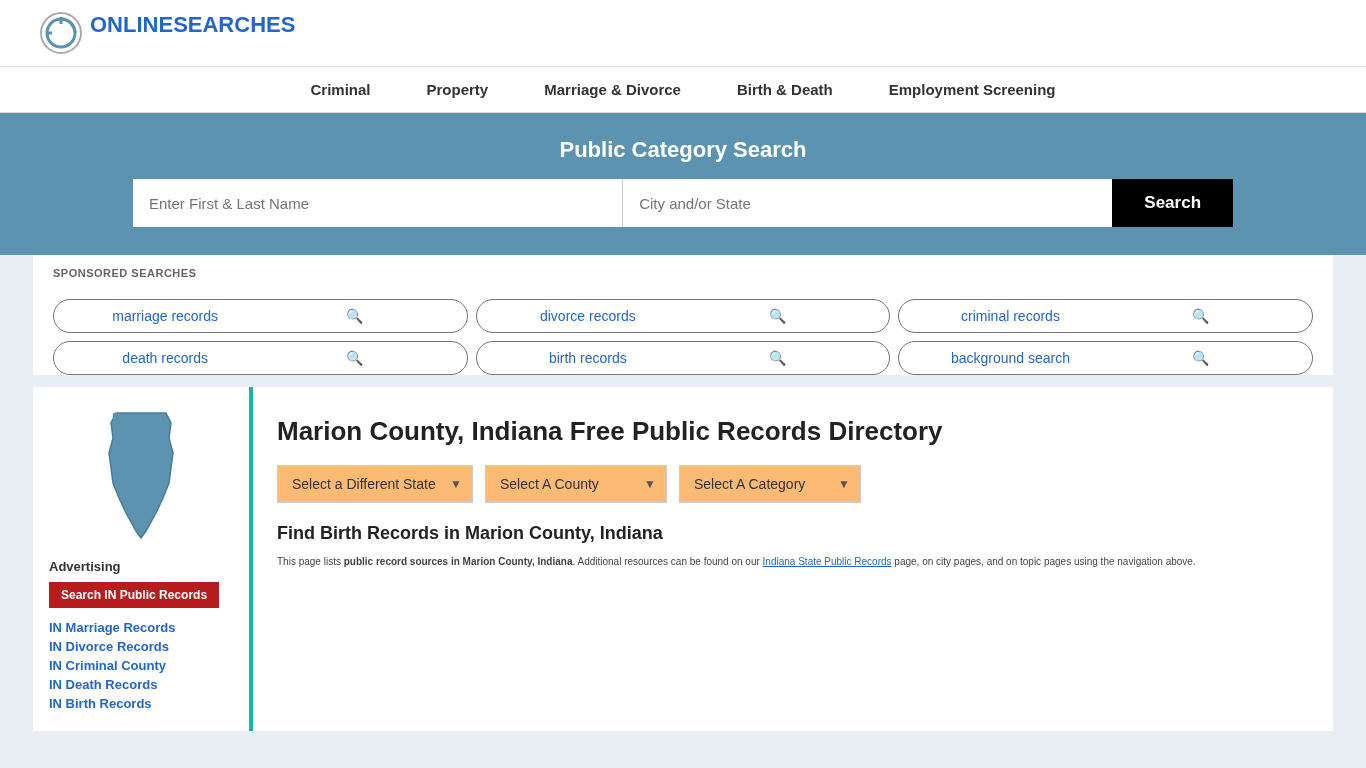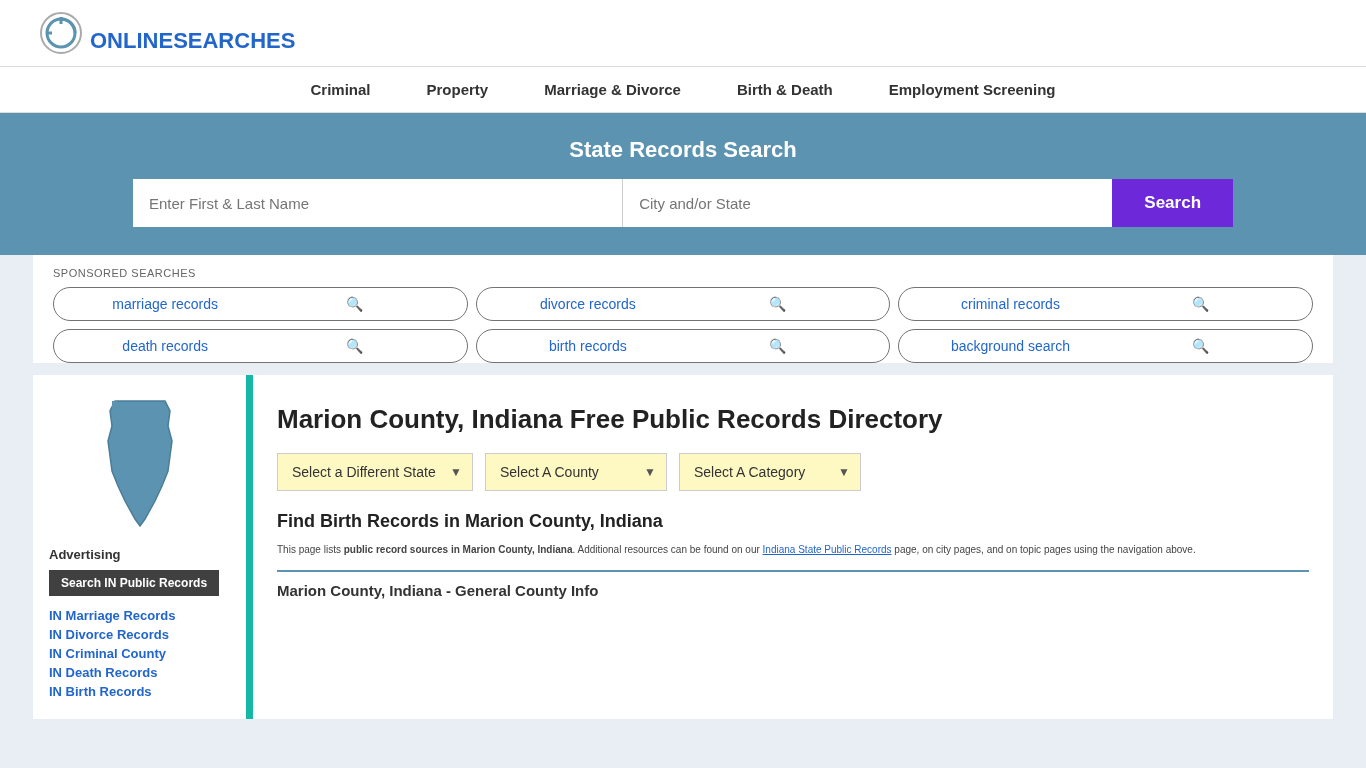--- a/index.html
+++ b/index.html
@@ -13,21 +13,21 @@
     #header {
       background: #fff;
       padding: 12px 40px;
       display: flex;
       align-items: center;
       gap: 16px;
       border-bottom: 1px solid #ddd;
     }
     #logo-area {
       display: flex;
-      align-items: flex-end;
+      align-items: flex-start;
       gap: 8px;
       margin-right: 20px;
     }
     #logo-icon {
       width: 42px;
       height: 42px;
     }
     #logo-text {
       font-size: 22px;
       font-weight: 700;
@@ -81,42 +81,43 @@
       padding: 14px 16px;
       font-size: 15px;
       border: none;
       outline: none;
       color: #a21caf;
     }
     #name-input {
       border-right: 1px solid #ccc;
     }
     #search-button {
-      background: #6d28d9;
+      background: #000000;
       color: #fff;
       border: none;
       padding: 14px 32px;
       font-size: 17px;
       font-weight: 600;
       cursor: pointer;
     }
     
     #sponsored-area {
       background: #fff;
       padding: 12px 20px 0;
       max-width: 1300px;
       margin: 0 auto;
       width: 100%;
     }
     #sponsored-label {
       font-size: 11px;
       color: #666;
       text-transform: uppercase;
       letter-spacing: 0.5px;
-      margin-bottom: 8px;
+      margin-bottom: 20px;
+      font-weight: bold;
     }
     #sponsored-grid {
       display: grid;
       grid-template-columns: repeat(3, 1fr);
       gap: 8px;
       margin-bottom: 12px;
     }
     .sponsored-item {
       border: 1px solid #737373;
       border-radius: 20px;
@@ -143,35 +144,35 @@
       background: #fff;
       max-width: 1300px;
       margin: 0 auto;
       width: 100%;
     }
     
     #sidebar {
       width: 220px;
       min-width: 220px;
       padding: 16px 16px;
-      border-right: 7px solid #14b8a6;
+      border-right: 4px solid #14b8a6;
     }
     #indiana-map {
       width: 100px;
       margin: 0 auto 16px;
       display: block;
     }
     #advertising-label {
       font-size: 13px;
       font-weight: 700;
       color: #333;
       margin-bottom: 8px;
     }
     #search-in-btn {
-      background: #404040;
+      background: #b91c1c;
       color: #fff;
       border: none;
       padding: 6px 12px;
       font-size: 12px;
       font-weight: 600;
       cursor: pointer;
       margin-bottom: 12px;
       display: block;
     }
     .sidebar-link {
@@ -197,21 +198,21 @@
     #dropdowns-row {
       display: flex;
       gap: 12px;
       margin-bottom: 20px;
     }
     .dropdown-wrapper {
       border: 1px solid #ccc;
       padding: 0;
       display: flex;
       align-items: center;
-      background: #fef9c3;
+      background: #fdba74;
       position: relative;
     }
     .dropdown-wrapper select {
       border: none;
       outline: none;
       font-size: 14px;
       color: #333;
       background: transparent;
       cursor: pointer;
       padding: 10px 36px 10px 14px;
@@ -275,21 +276,21 @@
 
 <nav id="main-nav">
   <a class="nav-item">Criminal</a>
   <a class="nav-item">Property</a>
   <a class="nav-item">Marriage &amp; Divorce</a>
   <a class="nav-item">Birth &amp; Death</a>
   <a class="nav-item">Employment Screening</a>
 </nav>
 
 <div id="search-banner">
-  <h2>State Records Search</h2>
+  <h2>Public Category Search</h2>
   <div id="search-form">
     <input type="text" id="name-input" placeholder="Enter First &amp; Last Name" style="">
     <input type="text" id="location-input" placeholder="City and/or State" style="">
     <button id="search-button">Search</button>
   </div>
 </div>
 
 <div id="sponsored-area">
   <div id="sponsored-label">SPONSORED SEARCHES</div>
   <div id="sponsored-grid">
@@ -363,15 +364,14 @@
         <span class="dropdown-chevron">▼</span>
       </div>
     </div>
 
     <div id="find-records-title">Find Birth Records in Marion County, Indiana</div>
 
     <p id="desc-text" class="desc-text">
       <span>This page lists </span><strong>public record sources in Marion County, Indiana</strong><span>. Additional resources can be found on our </span><a class="inline-link">Indiana State Public Records</a><span> page, on city pages, and on topic pages using the navigation above.</span>
     </p>
 
-    <div id="county-info-title">Marion County, Indiana - General County Info</div>
   </main>
 </div>
 
 </body></html>

